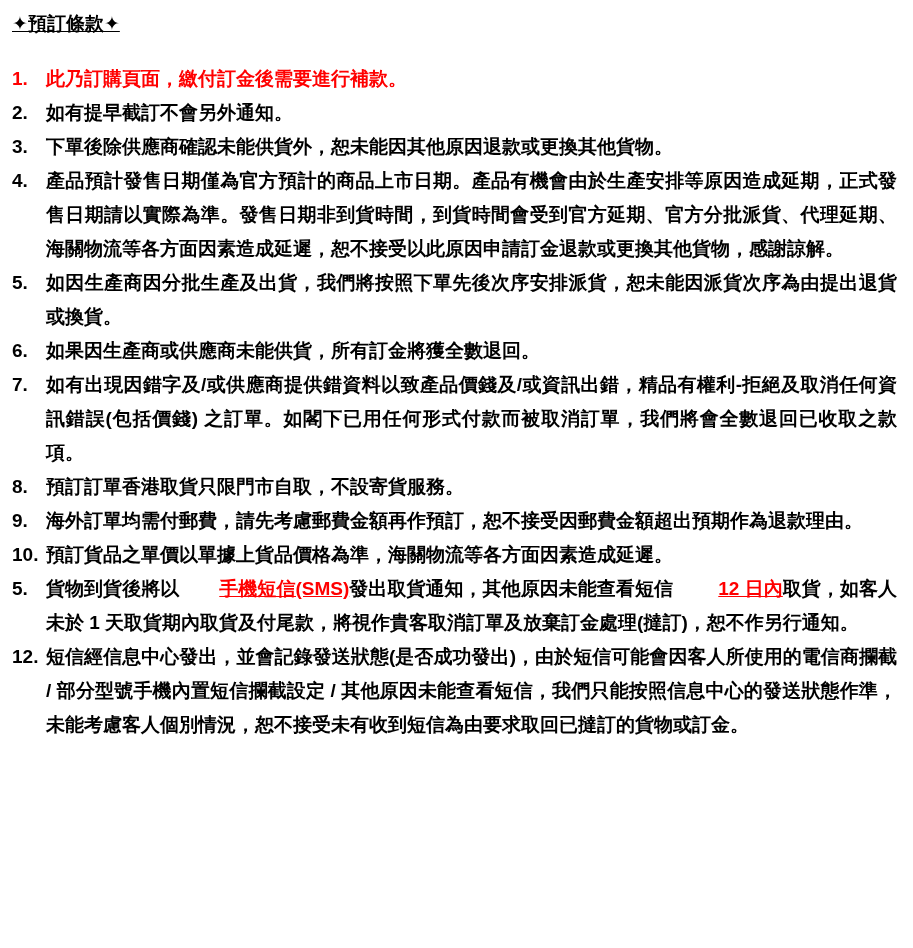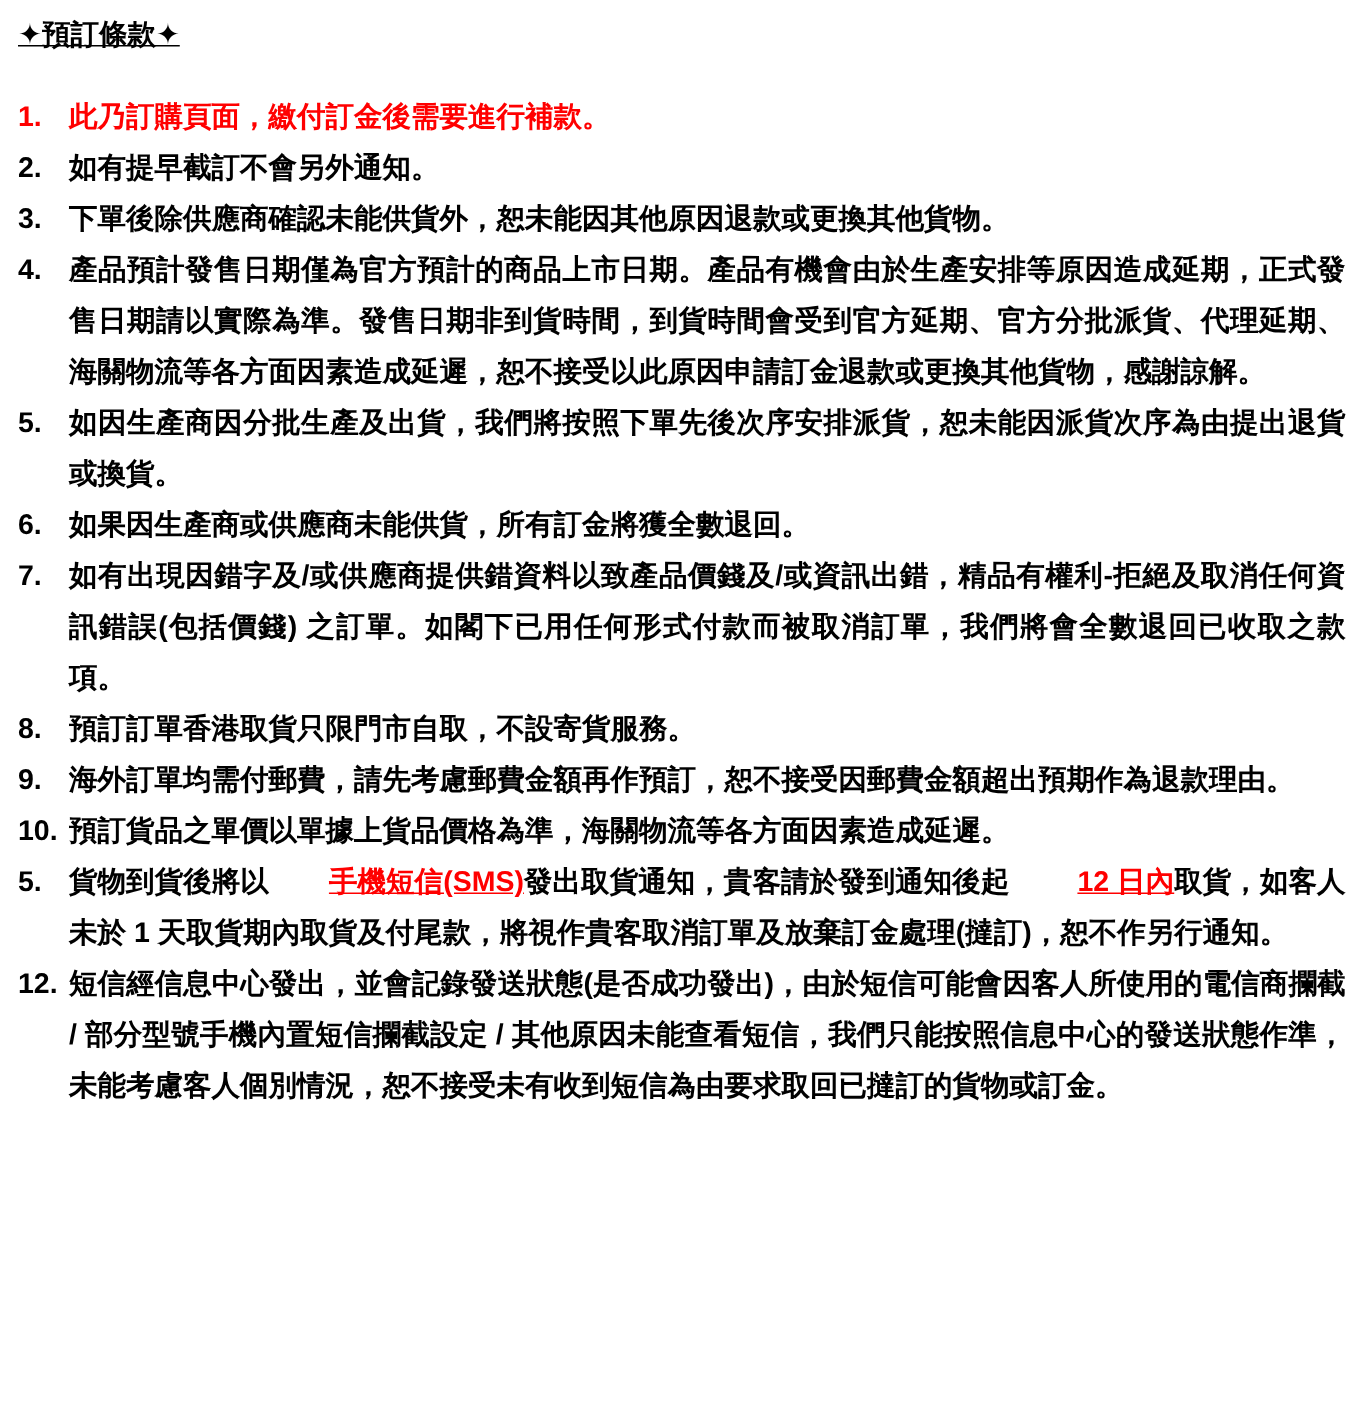--- a/index.html
+++ b/index.html
@@ -100,20 +100,20 @@
       <div class="term-row">
         <span class="term-num">9.</span>
         <span class="term-body"><span>海外訂單均需付郵費，請先考慮郵費金額再作預訂，恕不接受因郵費金額超出預期作為退款理由。</span></span>
       </div>
       <div class="term-row">
         <span class="term-num">10.</span>
         <span class="term-body"><span>預訂貨品之單價以單據上貨品價格為準，海關物流等各方面因素造成延遲。</span></span>
       </div>
       <div class="term-row">
         <span class="term-num">5.</span>
-        <span class="term-body"><span>貨物到貨後將以</span><span class="seg-red-underline">手機短信(SMS)</span><span>發出取貨通知，貴客請於發到通知後起 </span><span class="seg-red-underline">12 日內</span><span>取貨，如客人未於 1 天取貨期內取貨及付尾款，將視作貴客取消訂單及放棄訂金處理(撻訂)，恕不作另行通知。</span></span>
+        <span class="term-body"><span>貨物到貨後將以</span><span class="seg-red-underline">手機短信(SMS)</span><span>發出取貨通知，其他原因未能查看短信 </span><span class="seg-red-underline">12 日內</span><span>取貨，如客人未於 1 天取貨期內取貨及付尾款，將視作貴客取消訂單及放棄訂金處理(撻訂)，恕不作另行通知。</span></span>
       </div>
       <div class="term-row">
         <span class="term-num">12.</span>
         <span class="term-body"><span>短信經信息中心發出，並會記錄發送狀態(是否成功發出)，由於短信可能會因客人所使用的電信商攔截 / 部分型號手機內置短信攔截設定 / 其他原因未能查看短信，我們只能按照信息中心的發送狀態作準，未能考慮客人個別情況，恕不接受未有收到短信為由要求取回已撻訂的貨物或訂金。</span></span>
       </div>
     </div>
 </div>
 
 </body></html>

